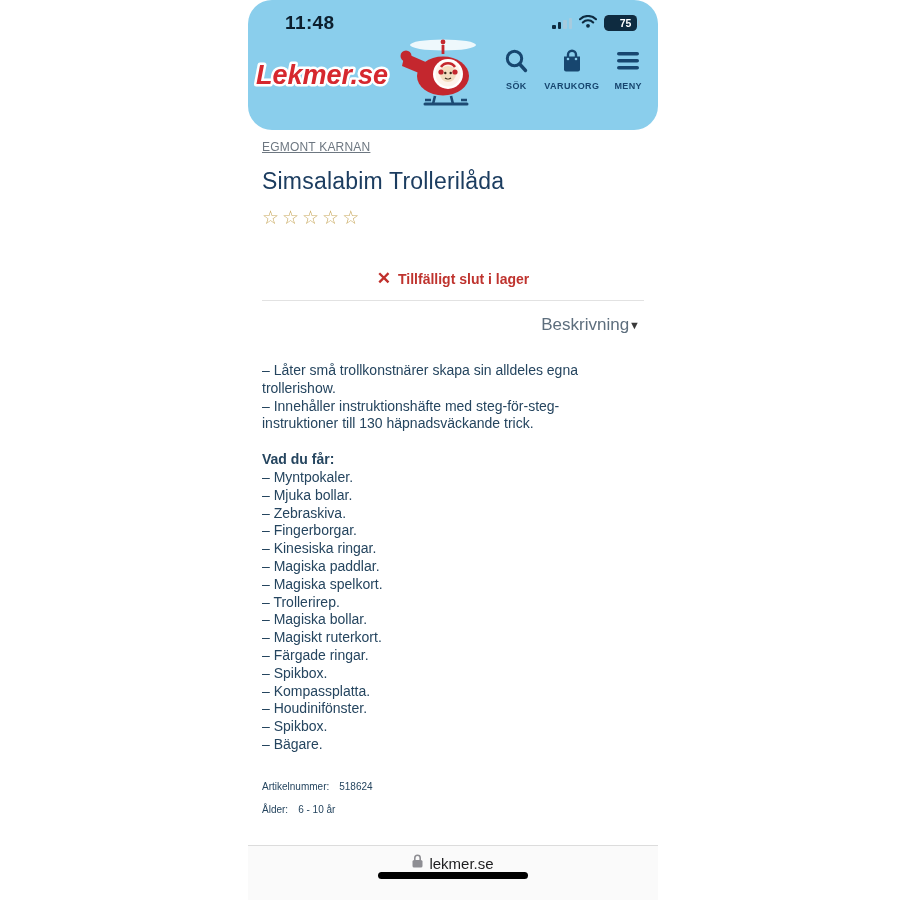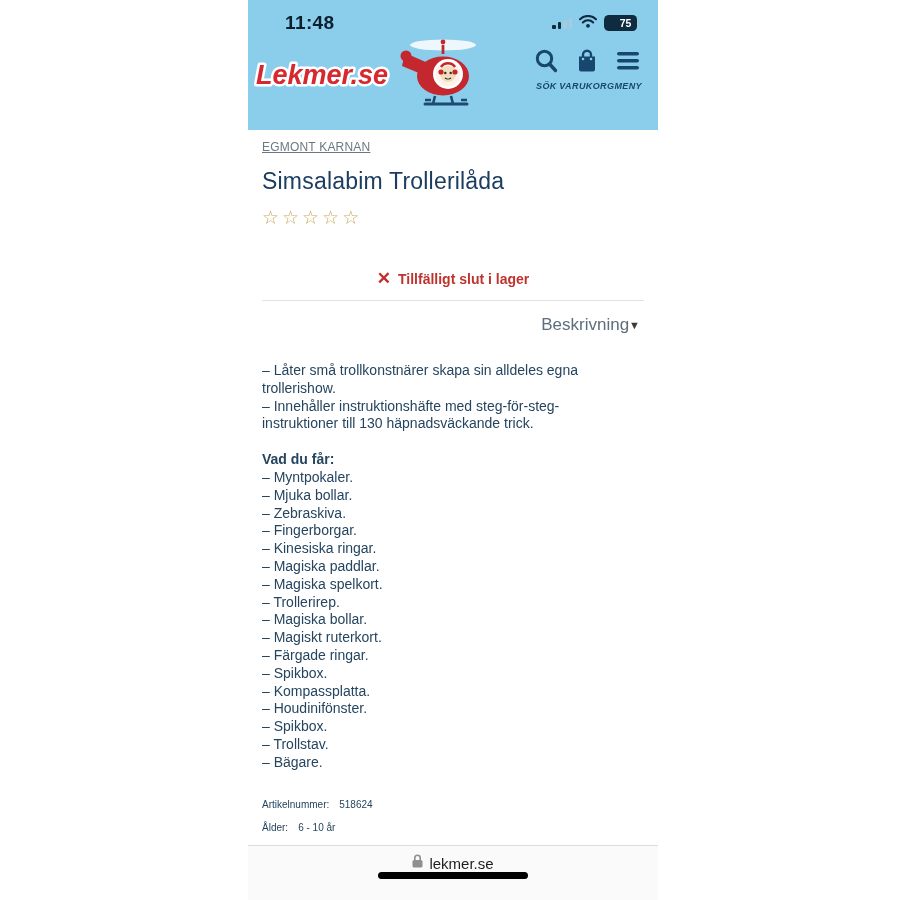--- a/index.html
+++ b/index.html
@@ -1,35 +1,35 @@
 <!DOCTYPE html>
 <html><head>
 <meta charset="utf-8">
 <style>
   * { margin:0; padding:0; box-sizing:border-box; }
   html,body { width:900px; height:900px; background:#ffffff; font-family:"Liberation Sans", sans-serif; overflow:hidden; }
   .canvas { position:relative; width:900px; height:900px; background:#ffffff; }
   .phone { position:absolute; left:248px; top:0; width:410px; height:900px; background:#ffffff; }
 
   
-  .app-header { position:absolute; top:0; left:0; width:100%; height:130px; background:#8aceec; }
+  .app-header { position:absolute; top:0; left:0; width:100%; height:130px; background:#8aceec;border-radius:24px; }
   .statusbar { display:flex; justify-content:space-between; align-items:center; padding:12px 18px 0 37px; }
   .time { font-size:19px; font-weight:bold; color:#0c1f2e; letter-spacing:.4px; }
   .sicons { display:flex; align-items:center; gap:7px; }
   .sigbars { display:flex; align-items:flex-end; gap:2px; }
   .sigbars i { display:block; width:3.5px; border-radius:1px; background:#0e2b40; }
   .sigbars i.lo { background:#a7cbde; }
   .batt { position:relative; width:33px; height:16px; border-radius:4.5px; background:#8fb4c8; overflow:hidden; }
   .batt .fill { position:absolute; left:0; top:0; bottom:0; width:43px; background:#0e2b40; border-radius:4.5px 0 0 4.5px;
                 color:#fff; font-size:10.5px; font-weight:bold; display:flex; align-items:center; justify-content:center; }
   .batt-nub { width:2px; height:6px; background:#9fc3d6; border-radius:0 2px 2px 0; margin-left:1px; }
 
   .header-main { display:flex; justify-content:space-between; align-items:center; padding:2px 16px 0 6px; }
   .logo-wrap { display:flex; align-items:center; }
-  .nav { display:flex; align-items:flex-start; padding-bottom:6px;font-style:italic; }
+  .nav { display:flex; align-items:flex-start; gap:15px; padding-bottom:6px; }
   .nav-item { display:flex; flex-direction:column; align-items:center; cursor:pointer; color:#17466f; }
   .nav-label { font-size:9px; font-weight:bold; letter-spacing:.4px; margin-top:3px; color:#17466f; }
 
   
   .content { position:absolute; top:130px; left:0; width:100%; padding:7px 14px 0 14px; background:#fff; }
   .brand-link { display:inline-block; font-size:12px; color:#6d7781; text-decoration:underline; letter-spacing:.2px; cursor:pointer; }
   .product-title { margin-top:13px; font-size:23px; font-weight:normal; color:#1c3d60; letter-spacing:.2px; }
   .stars { margin-top:11px; font-size:19px; color:#c9a95e; letter-spacing:3px; }
   .stock-row { margin-top:41px; display:flex; justify-content:center; align-items:center; gap:7px; }
   .stock-x { color:#c0302c; font-size:17px; font-weight:bold; line-height:1; }
@@ -180,21 +180,20 @@
           <div>– Magiska paddlar.</div>
           <div>– Magiska spelkort.</div>
           <div>– Trollerirep.</div>
           <div>– Magiska bollar.</div>
           <div>– Magiskt ruterkort.</div>
           <div>– Färgade ringar.</div>
           <div>– Spikbox.</div>
           <div>– Kompassplatta.</div>
           <div>– Houdinifönster.</div>
           <div>– Spikbox.</div>
-          <div>– Trollstav.</div>
           <div>– Bägare.</div>
         </div>
 
       <div class="spec-row spec-art">
         <span>Artikelnummer:</span>
         <span>518624</span>
       </div>
       <div class="spec-row spec-age">
         <span>Ålder:</span>
         <span>6 - 10 år</span>

